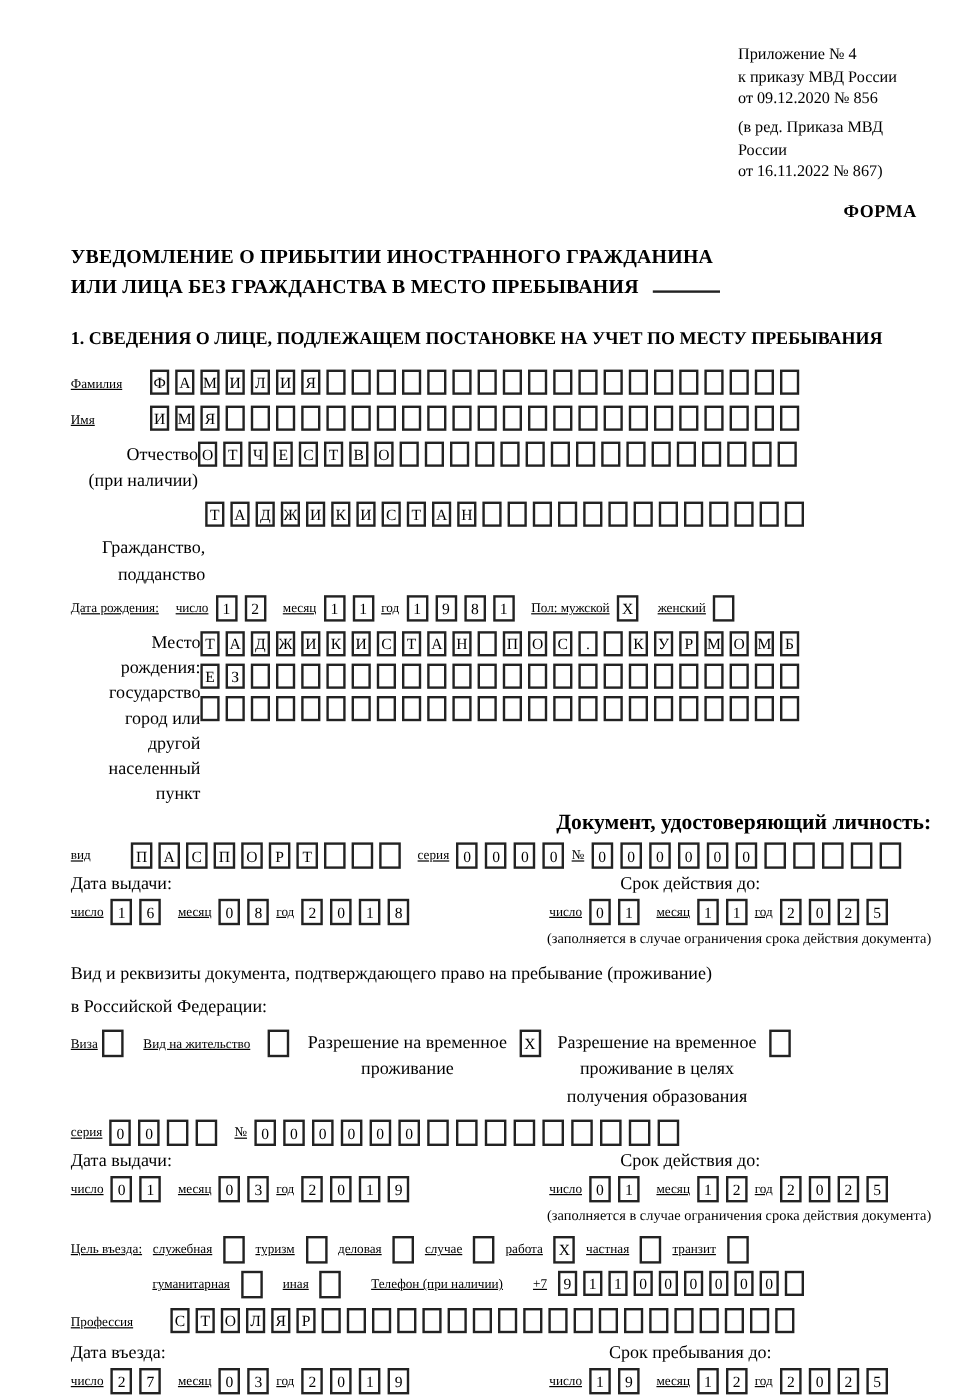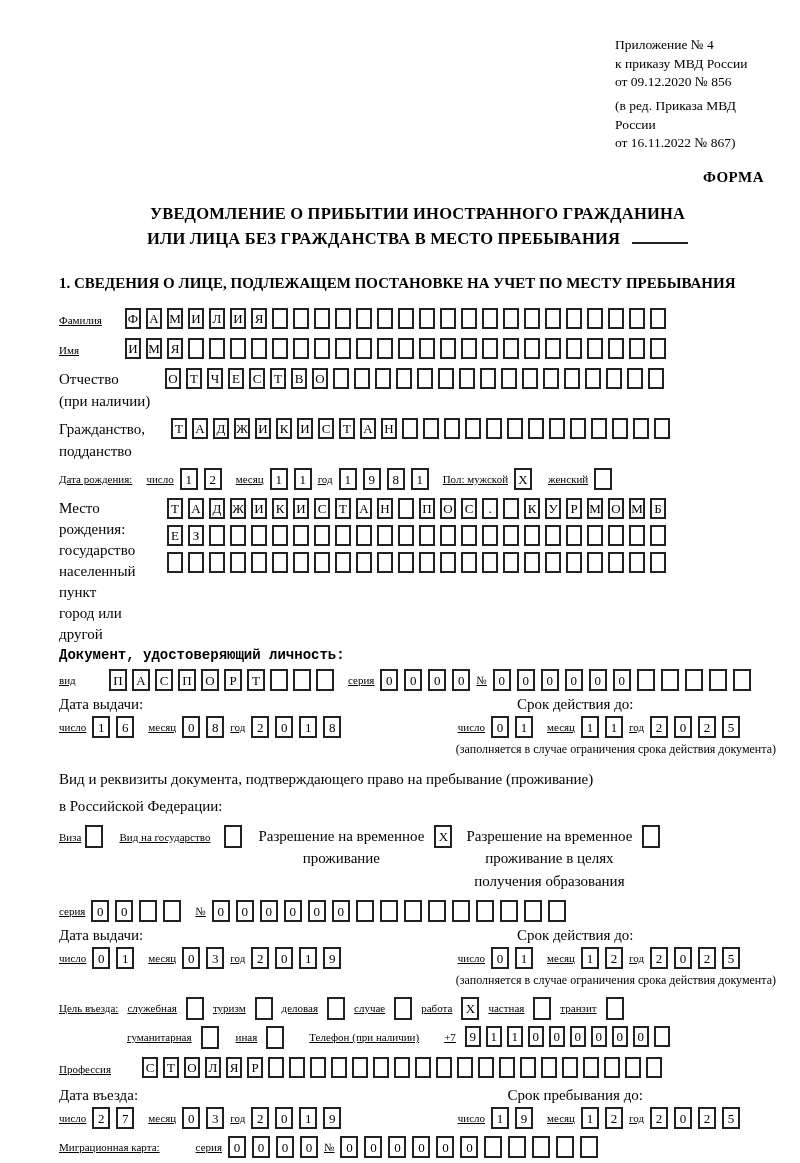--- a/index.html
+++ b/index.html
@@ -9,43 +9,43 @@
     font-family:"Liberation Serif", serif; color:#000;
     overflow:hidden;
   }
   .page { padding:36px 24px 0 59px; }
 
   
   .ref { margin-left:556px; font-size:13.5px; line-height:1.38; }
   .ref .gap { height:5px; }
   .forma { text-align:right; padding-right:12px; font-weight:bold; font-size:15px; margin-top:16px; letter-spacing:0.5px; }
 
-  .title { text-align:center; font-weight:bold; font-size:16.5px; line-height:1.5; margin-top:16px; letter-spacing:0.2px; }
+  .title { font-weight:bold; font-size:16.5px; line-height:1.5; margin-top:16px; letter-spacing:0.2px; }
   .blank-line { display:inline-block; width:56px; border-bottom:2px solid #222; margin-left:12px; height:14px; }
 
   .sec1 { font-weight:bold; font-size:15px; margin-top:24px; margin-bottom:16px; }
 
   
   .row { display:flex; align-items:flex-start; margin-bottom:6px; }
   .lbl { font-size:11px; line-height:24px; flex:none; white-space:nowrap;text-decoration:underline; }
-  .lblcol { flex:none; font-size:15px; line-height:22px; }
-  .w66 { width:66px; } .w106 { width:106px; } .w112 { width:112px; } .w108 { width:108px; }
+  .lblcol { flex:none; font-size:15px; line-height:22px;text-align:right; }
+  .w66 { width:66px; } .w106 { width:106px; } .w112 { width:112px;margin-top:28px; } .w108 { width:108px; }
   .w44 { width:44px; } .w83 { width:83px; }
 
   .cells { display:inline-flex; gap:5px; flex:none; flex-wrap:nowrap; }
   .cell {
     width:16px; height:21px; flex:none; background:#fff;
     border:2px solid #222; display:inline-flex; align-items:center; justify-content:center;
     font-size:13px; line-height:1; font-family:"Liberation Serif", serif;
   }
   .cb .cell { width:18px; height:23px; }
   .mb6 { margin-bottom:6px; }
   .ml8{margin-left:8px;} .ml10{margin-left:10px;} .ml14{margin-left:14px;} .ml16{margin-left:16px;}
 
-  .doc-head { text-align:left; font-weight:bold; font-size:14px; margin:2px 0 6px 0;font-family:Liberation Mono, monospace; }
+  .doc-head { text-align:right; font-weight:bold; font-size:18px; margin:2px 0 6px 0; }
 
   .dgroup { display:flex; align-items:center; gap:6px; }
   .dgroup .lbl { line-height:21px; }
   .dgroup .cells { gap:6px; }
   .dgroup .cell { width:18px; height:22px; }
 
   .heads { display:flex; font-size:15px; margin-bottom:3px; }
   .heads .h1 { width:44%; text-align:left; }
   .heads .h2 { width:56%; text-align:center; }
   .dpair { display:flex; justify-content:space-between; padding-right:36px; margin-bottom:4px; }
@@ -240,22 +240,22 @@
     <span class="lbl ml10">женский</span>
     <span class="cells cb">
         <span class="cell"></span>
       </span>
   </div>
 
   <div class="row" style="margin-bottom:2px;">
     <div class="lblcol w108" style="line-height:21px;">
       <div>Место рождения:</div>
       <div>государство</div>
+      <div>город или другой</div>
       <div>населенный пункт</div>
-      <div>город или другой</div>
     </div>
     <div>
       <div class="cells mb6">
           <span class="cell">Т</span>
           <span class="cell">А</span>
           <span class="cell">Д</span>
           <span class="cell">Ж</span>
           <span class="cell">И</span>
           <span class="cell">К</span>
           <span class="cell">И</span>
@@ -420,21 +420,21 @@
   <div class="note">(заполняется в случае ограничения срока действия документа)</div>
 
   <div class="plain">Вид и реквизиты документа, подтверждающего право на пребывание (проживание)</div>
   <div class="plain">в Российской Федерации:</div>
 
   <div class="row visa-row">
     <span class="lbl">Виза</span>
     <span class="cells cb" style="margin-left:4px;">
         <span class="cell"></span>
       </span>
-    <span class="lbl ml16">Вид на государство</span>
+    <span class="lbl ml16">Вид на жительство</span>
     <span class="cells cb ml14">
         <span class="cell"></span>
       </span>
     <div class="clbl ml16">
       <div>Разрешение на временное</div>
       <div>проживание</div>
     </div>
     <span class="cells cb ml10">
         <span class="cell">X</span>
       </span>

